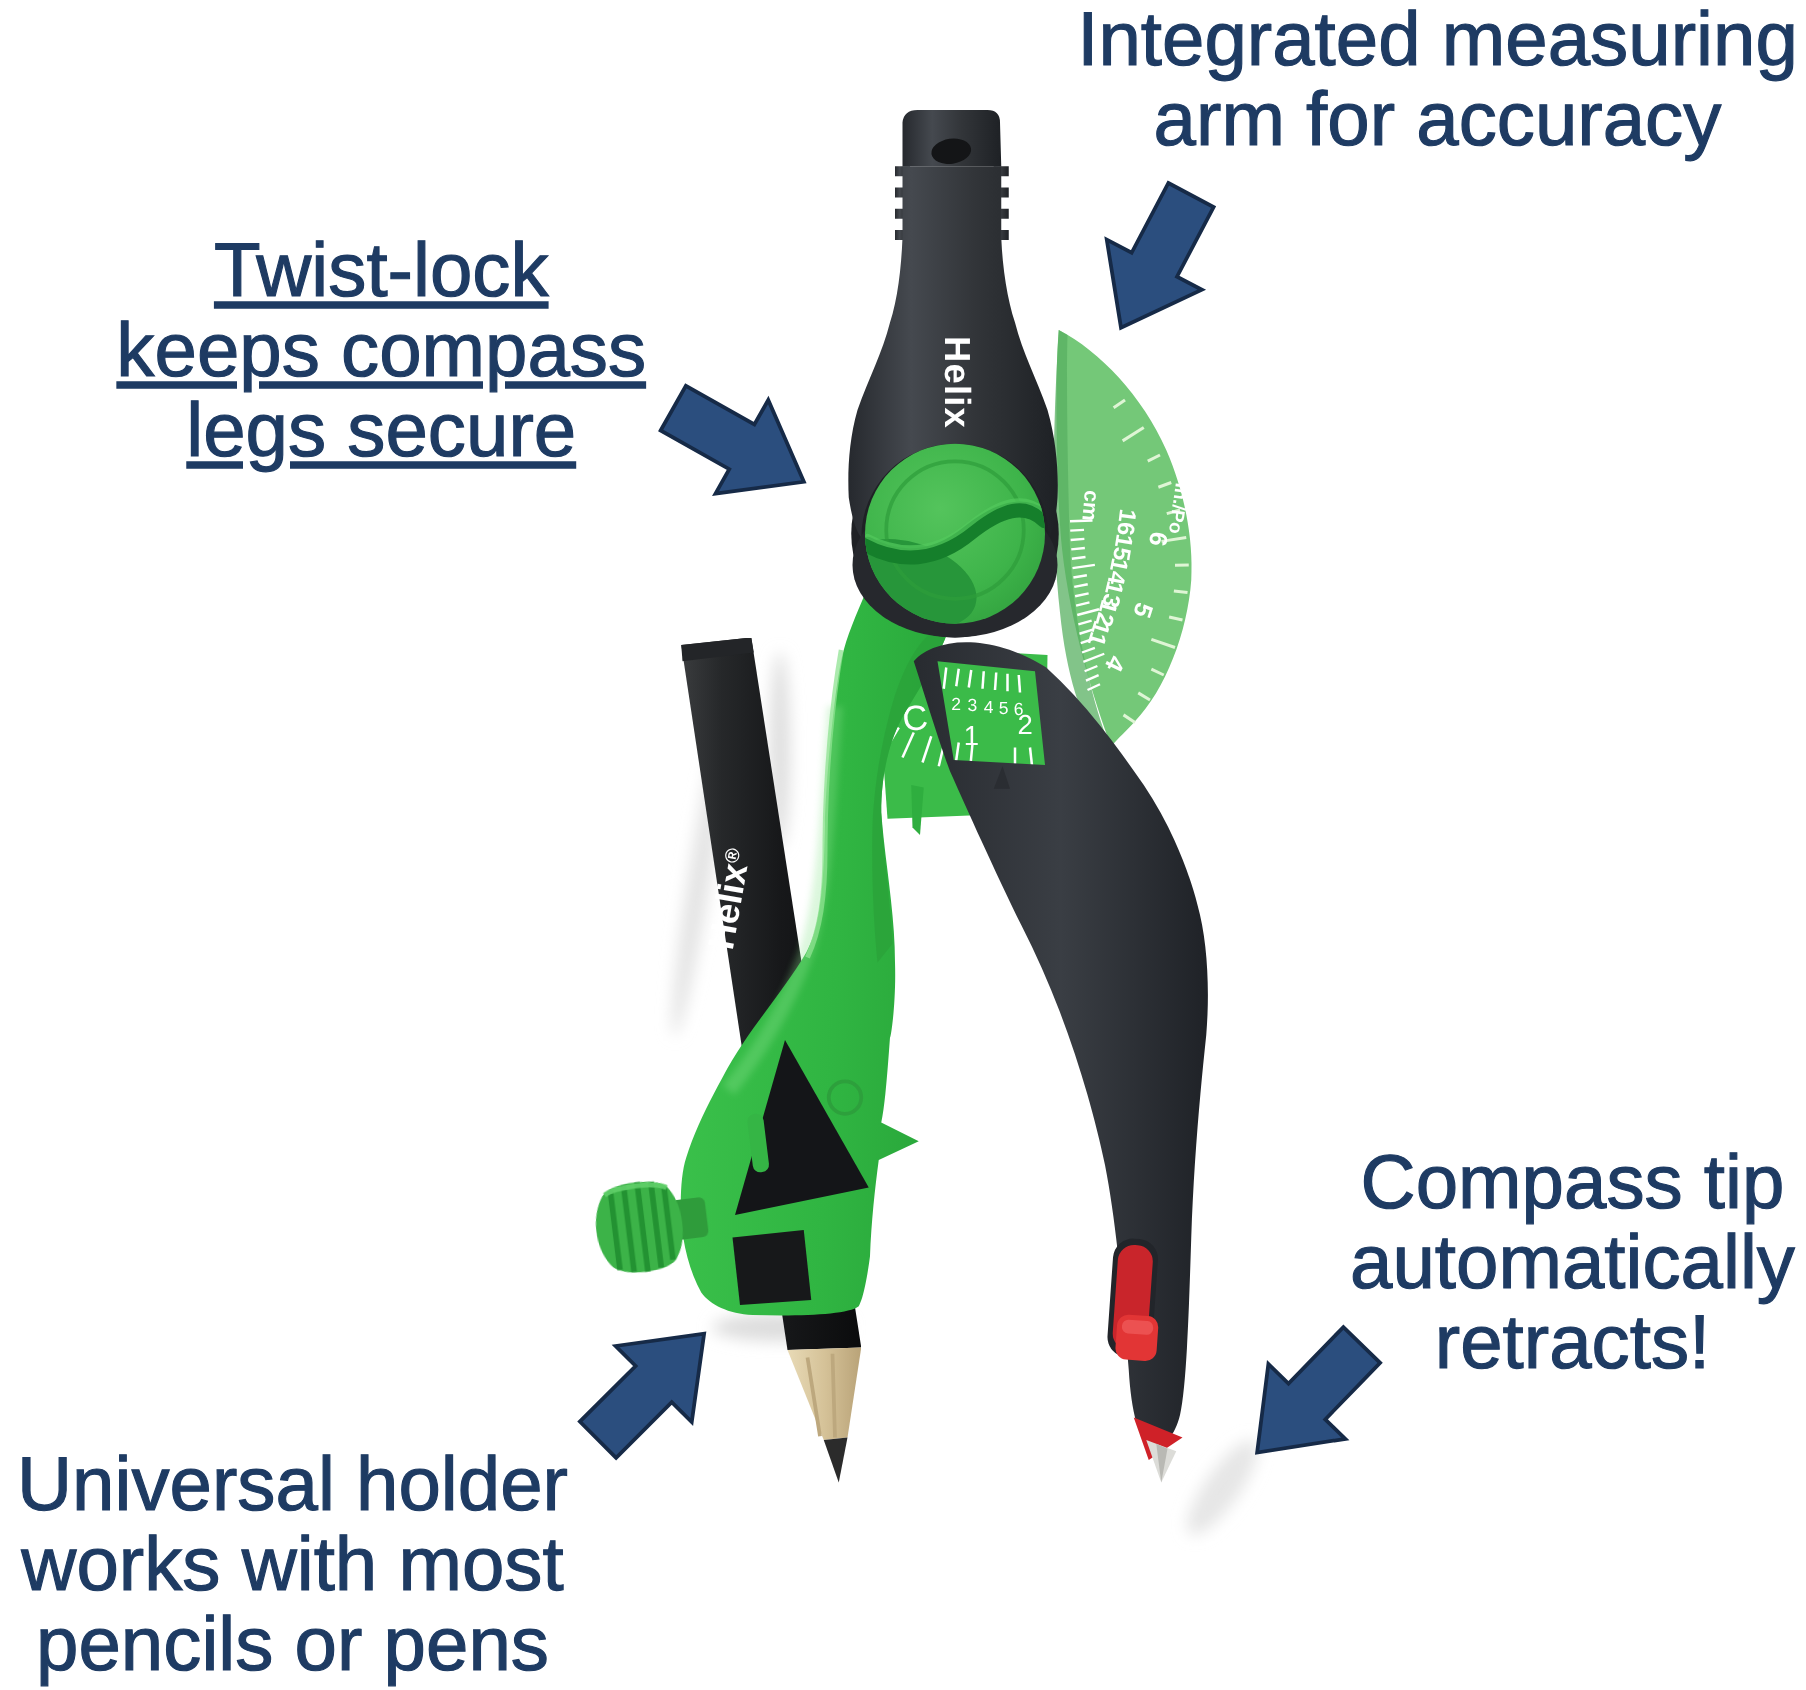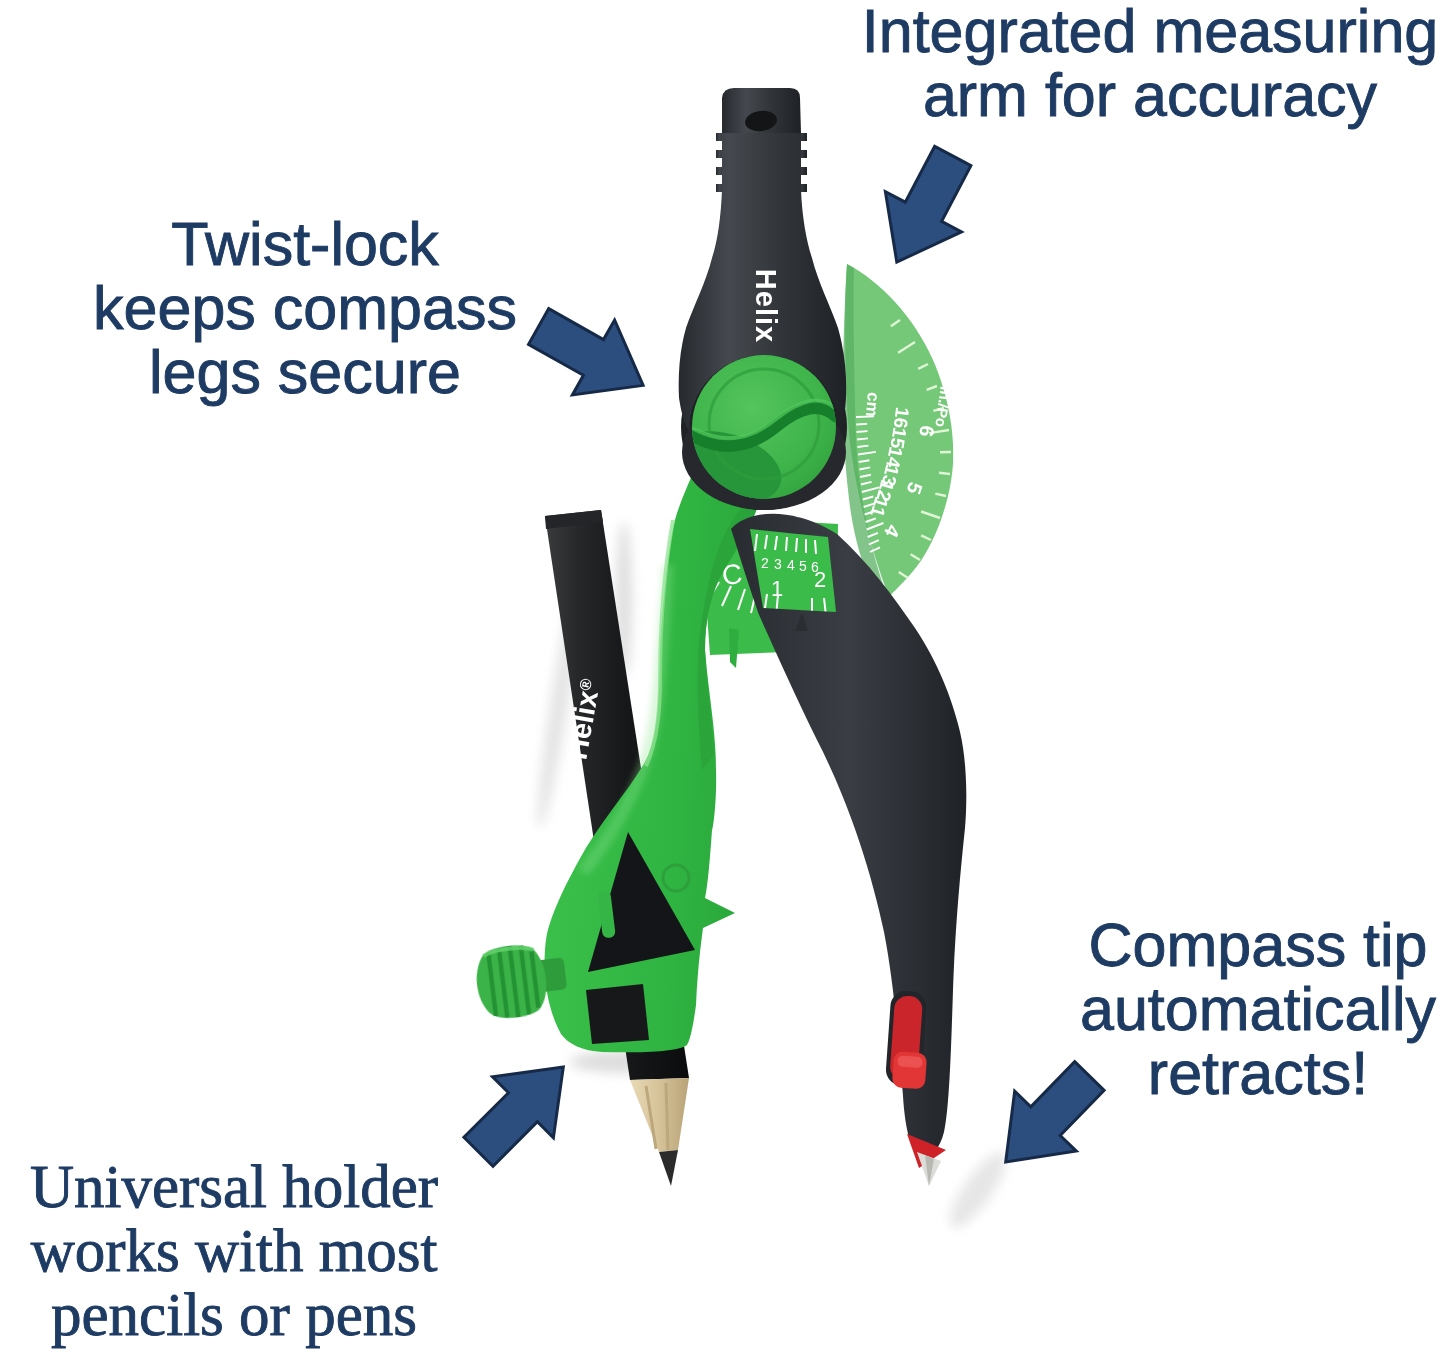--- a/index.html
+++ b/index.html
@@ -284,15 +284,15 @@
 
 <g fill="#2b4e7e" stroke="#162a47" stroke-width="3" stroke-linejoin="miter">
   <polygon points="934.7,146.4 970.9,165.6 941.6,221.3 961.5,231.8 896.8,262.1 885.4,191.7 905.3,202.2"></polygon>
   <polygon points="528.5,344.4 548.7,308.6 603.5,339.6 614.6,320.0 643.1,385.4 572.4,394.9 583.4,375.3"></polygon>
   <polygon points="492.9,1166.3 463.9,1137.3 508.5,1092.8 492.5,1076.8 563.3,1066.9 553.4,1137.7 537.4,1121.7"></polygon>
   <polygon points="1074.7,1061.7 1104.1,1090.3 1060.2,1135.5 1076.3,1151.1 1005.7,1162.0 1014.7,1091.2 1030.8,1106.9"></polygon>
 </g>
 </svg>
 
 <div class="cap" style="left:850px;top:-1px;width:600px;">Integrated measuring<br>arm for accuracy</div>
-<div class="cap" style="left:85px;top:212px;width:440px;">Twist-lock<br>keeps compass<br>legs secure</div>
+<div class="cap" style="left:85px;top:184px;width:440px;text-decoration:underline;">Twist-lock<br>keeps compass<br>legs secure</div>
 <div class="cap" style="left:1058px;top:913px;width:400px;">Compass tip<br>automatically<br>retracts!</div>
-<div class="cap" style="left:-1px;top:1155px;width:470px;font-family:Liberation Serif, serif;">Universal holder<br>works with most<br>pencils or pens</div>
+<div class="cap" style="left:-1px;top:1155px;width:470px;">Universal holder<br>works with most<br>pencils or pens</div>
 
 </body></html>

